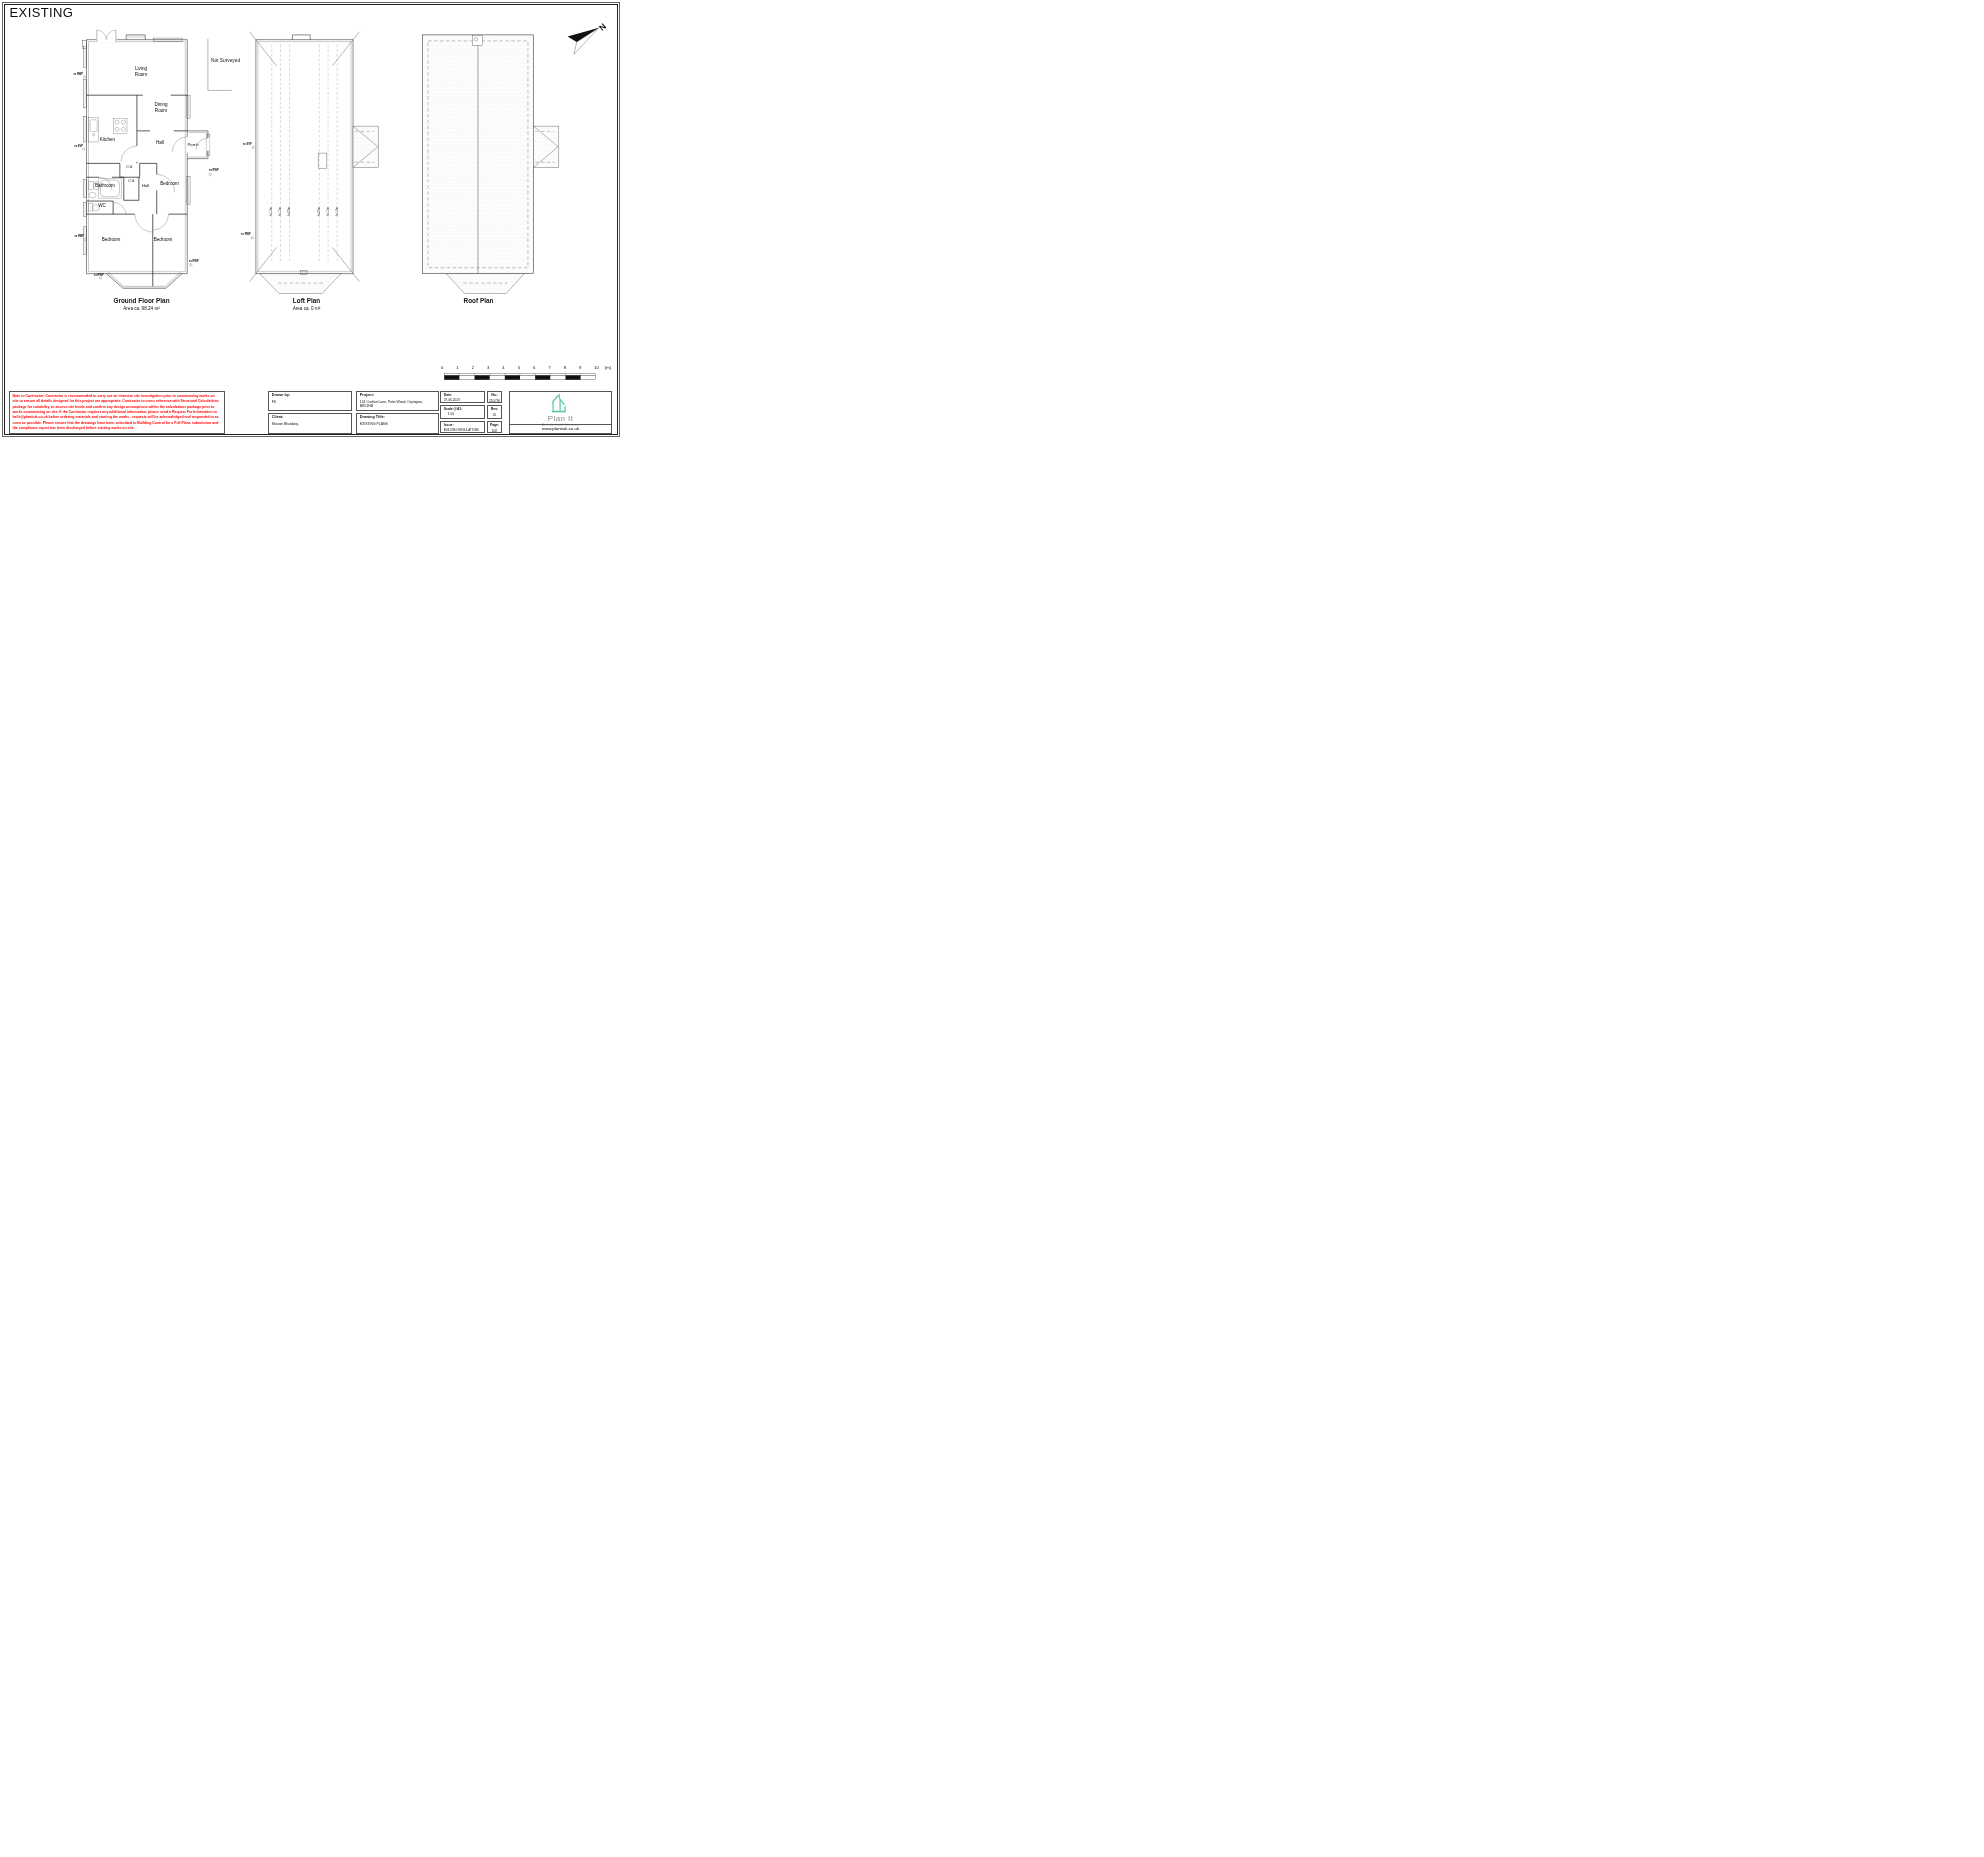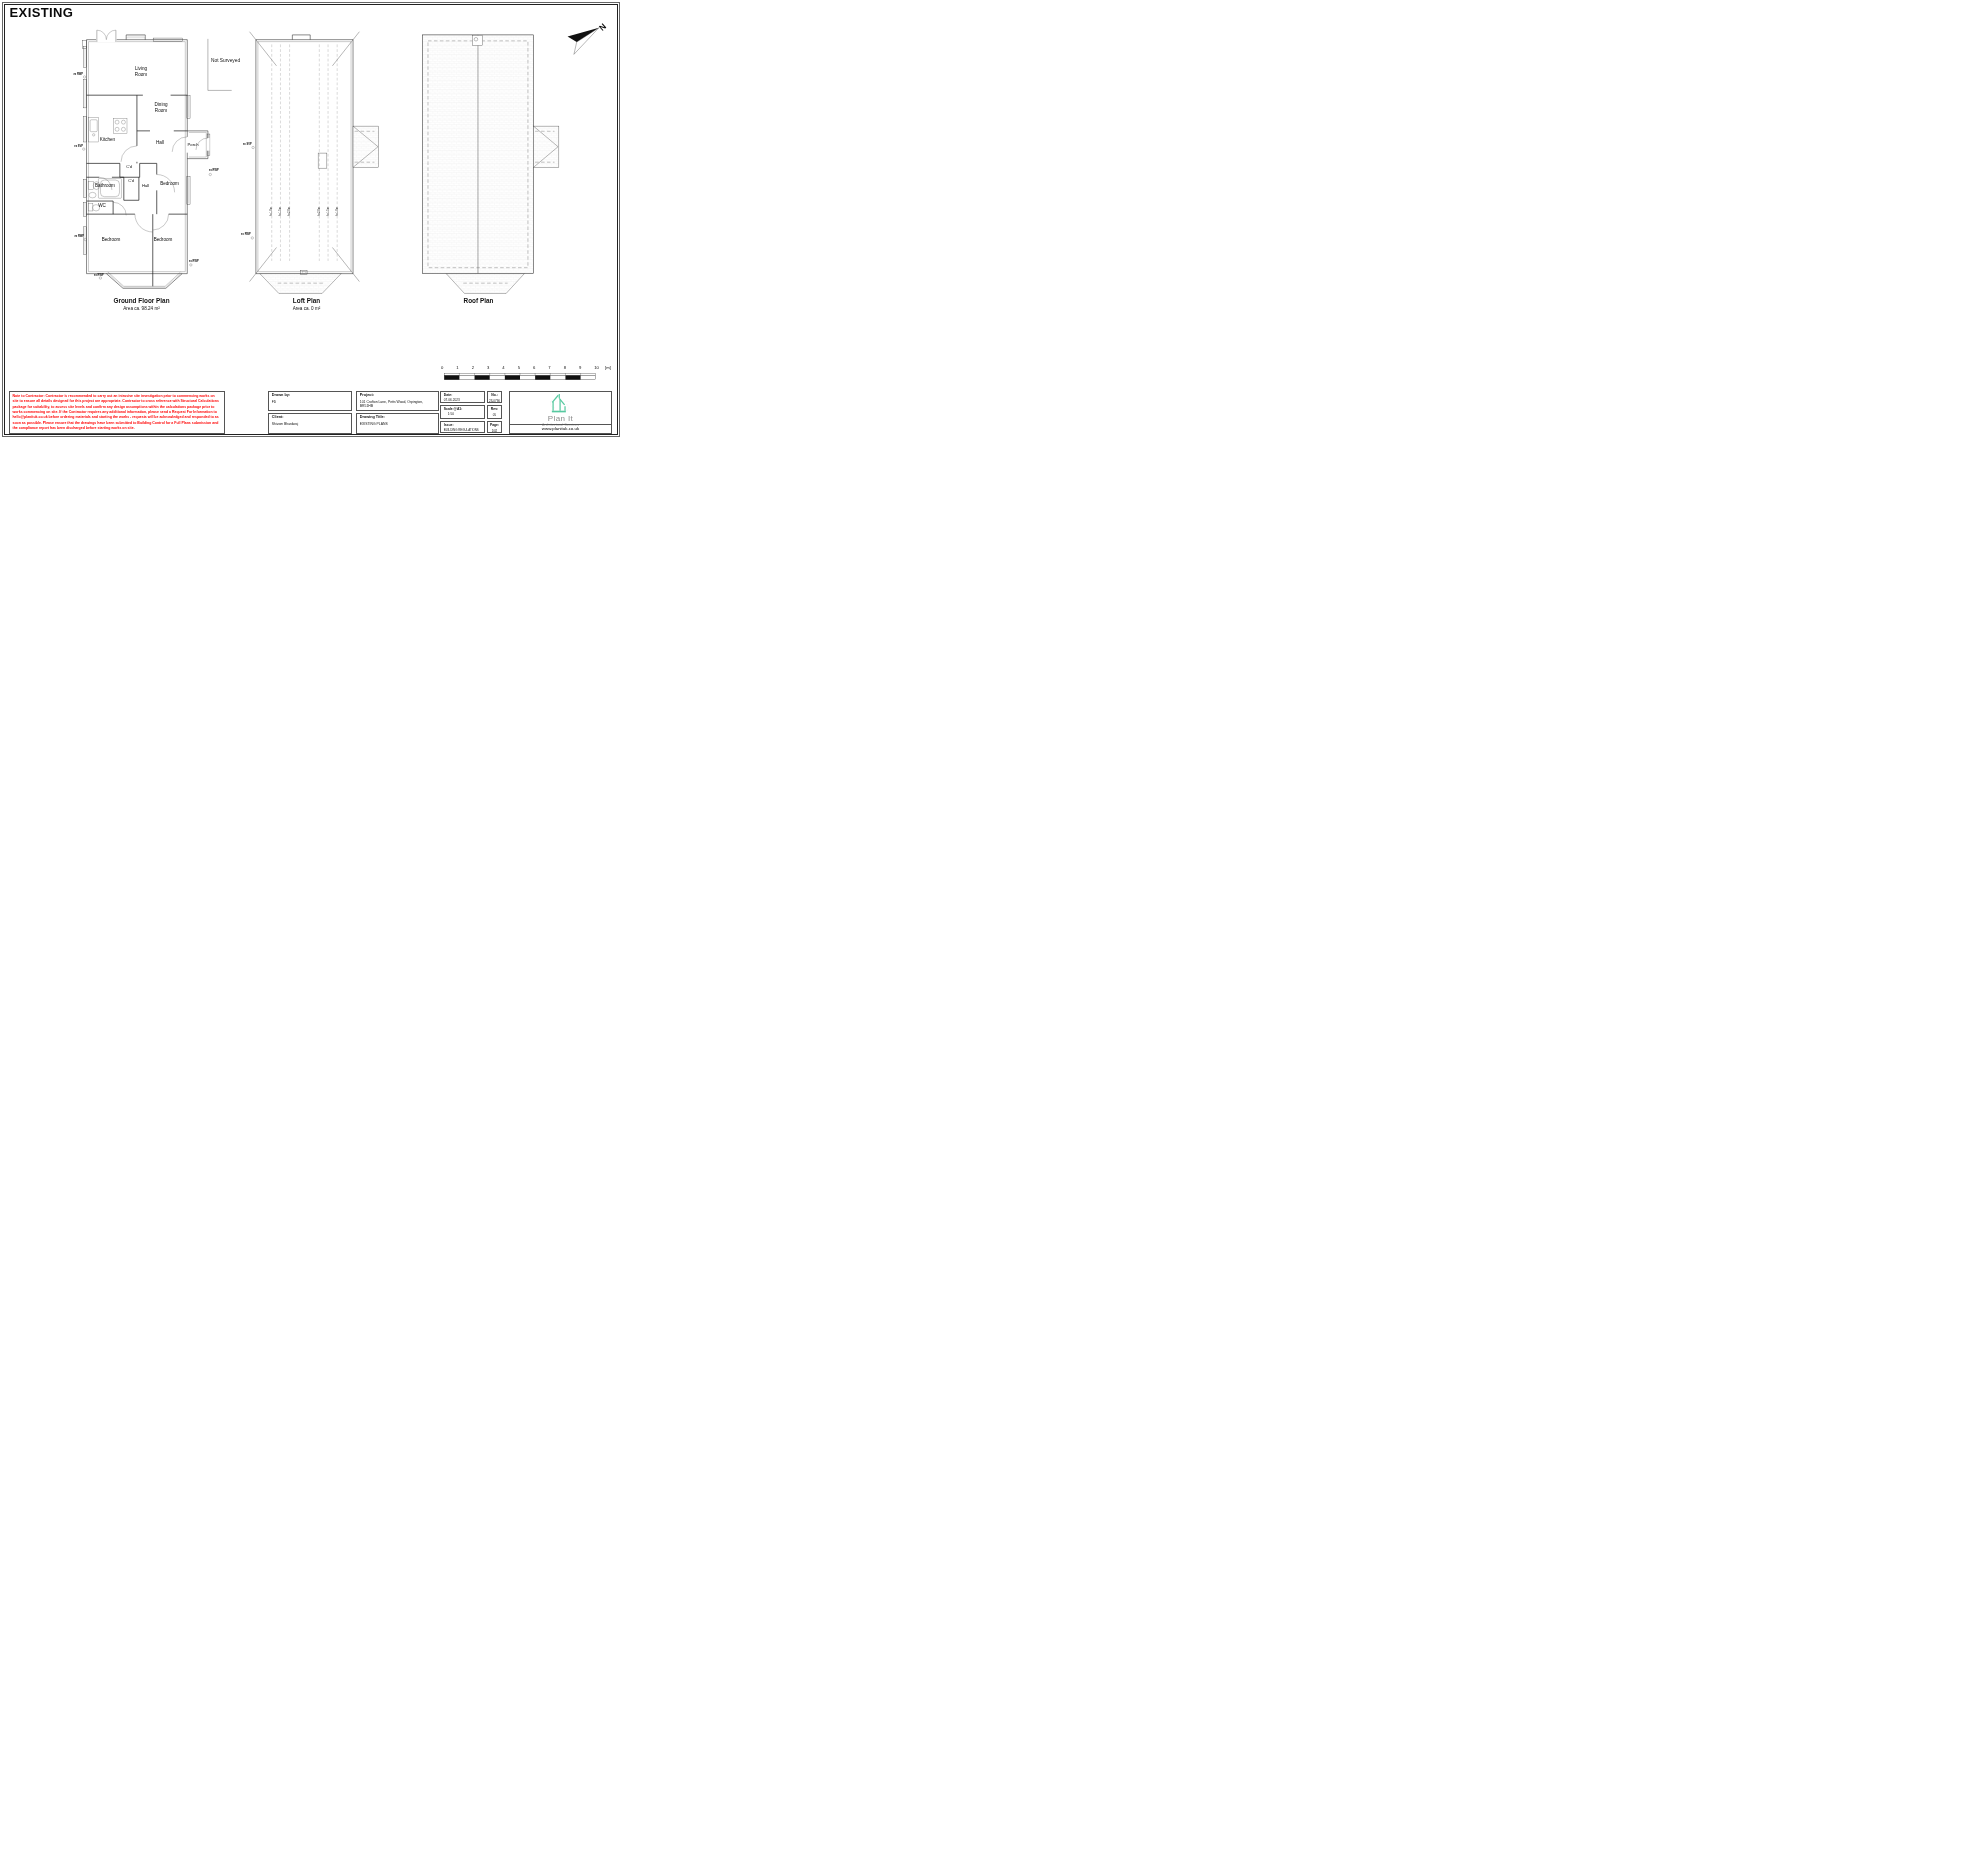--- a/index.html
+++ b/index.html
@@ -1,20 +1,20 @@
 <!DOCTYPE html>
 <html style="font-size:6.4px"><head>
 <meta charset="utf-8">
 <style>
   html,body{margin:0;padding:0;background:#fff;}
   .sheet{position:relative;width:622px;height:439px;background:#fff;overflow:hidden;
          font-family:"Liberation Sans",sans-serif;color:#111;}
   .frame-outer{position:absolute;inset:2.4px;border:0.4px solid #666;}
   .frame-inner{position:absolute;inset:4px;border:0.6px solid #222;}
-  .sheet-title{position:absolute;left:9.5px;top:5.2px;font-size:13px;font-weight:700;letter-spacing:0.4px;color:#0a0a0a;}
+  .sheet-title{position:absolute;left:9.5px;top:5.2px;font-size:13px;font-weight:400;letter-spacing:0.4px;color:#0a0a0a;}
   svg.linework{position:absolute;left:0;top:0;}
   .w12{stroke:#1b1b1b;stroke-width:1.3;fill:none}
   .w15{stroke:#1b1b1b;stroke-width:1.8;fill:none}
   .w08{stroke:#333;stroke-width:.9;fill:none}
   .w07{stroke:#444;stroke-width:.7;fill:none}
   .w05{stroke:#777;stroke-width:.6;fill:none}
   .arc{stroke:#555;stroke-width:.8;fill:none}
   .fx{stroke:#555;stroke-width:.8;fill:none}
   .dash{stroke:#8a8a8a;stroke-width:.8;fill:none;stroke-dasharray:7 5}
   .rdash{stroke:#555;stroke-width:.9;fill:none;stroke-dasharray:9 6}

